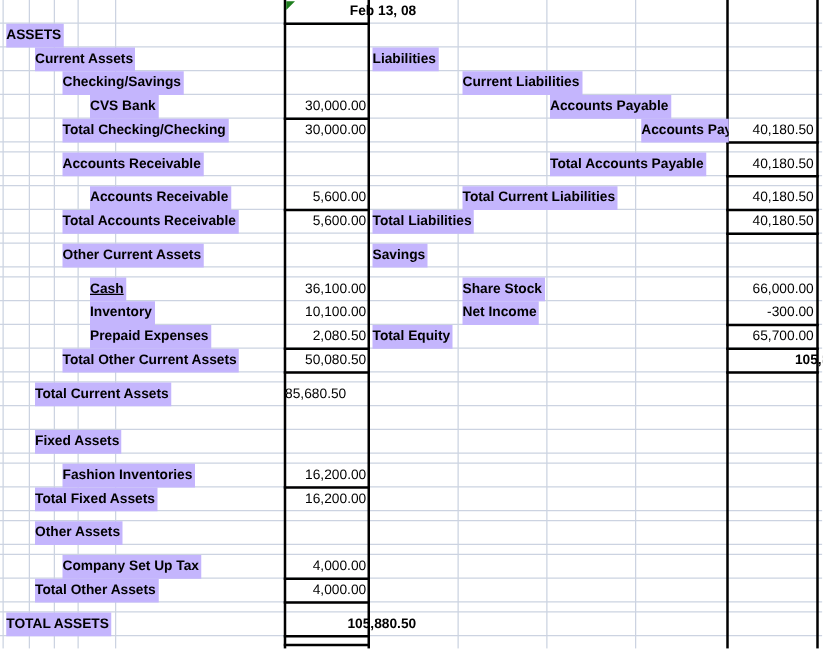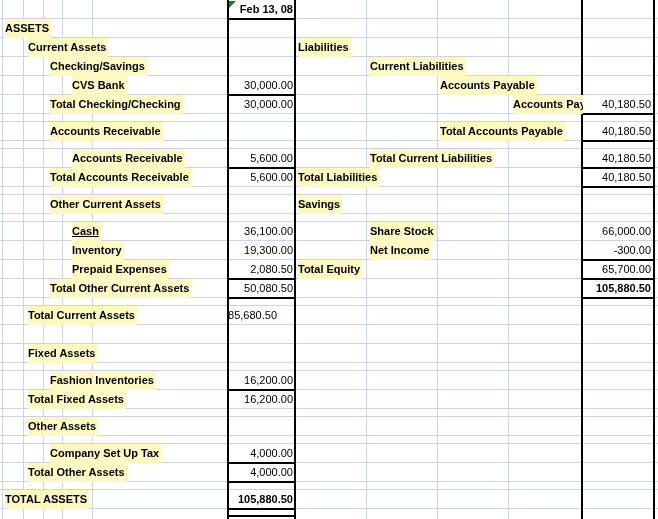--- a/index.html
+++ b/index.html
@@ -10,23 +10,23 @@
     overflow:hidden;
     font-family:"Liberation Sans", sans-serif;
     font-size:11px;
     color:#000;
   }
   .gl-v{position:absolute;top:0;width:1px;height:519px;background:#ccd3e1;}
   .gl-h{position:absolute;left:0;width:658px;height:1px;background:#ccd3e1;}
   .bv{position:absolute;top:0;width:2px;height:519px;background:#000;}
   .bseg{position:absolute;height:2px;background:#000;}
   .cell{position:absolute;white-space:nowrap;}
-  .label{background:#fef9c3;padding-right:2px;font-weight:bold;text-align:right;}
+  .label{background:#c4b5fd;padding-right:2px;font-weight:bold;text-align:right;}
   .num{text-align:right;padding-right:3px;font-weight:normal;}
-  .bold{font-weight:bold;}
+  .bold{font-weight:bold;padding-left:40px;}
   .clip{overflow:hidden;}
   .flag{position:absolute;width:0;height:0;
     border-top:7px solid #1e7e1e;border-right:7px solid transparent;}
 </style>
 </head>
 <body>
 
 <div id="sheet">
     <div class="gl-h" style="top: 18px;"></div>
     <div class="gl-h" style="top: 37px;"></div>
@@ -105,21 +105,21 @@
     <div class="cell label" style="left: 298px; top: 168px; height: 19px; line-height: 19px;">Total Liabilities</div>
     <div class="cell num" style="left: 583px; width: 68px; top: 168px; height: 19px; line-height: 19px;">40,180.50</div>
     <div class="cell label" style="left: 50px; top: 195px; height: 19px; line-height: 19px;">Other Current Assets</div>
     <div class="cell label" style="left: 298px; top: 195px; height: 19px; line-height: 19px;">Savings</div>
     <div class="cell label" style="left: 72px; top: 222px; height: 19px; line-height: 19px; text-decoration: underline;">Cash</div>
     <div class="cell num" style="left: 229px; width: 64px; top: 222px; height: 19px; line-height: 19px;">36,100.00</div>
     <div class="cell label" style="left: 370px; top: 222px; height: 19px; line-height: 19px;">Share Stock</div>
     <div class="cell num" style="left: 583px; width: 68px; top: 222px; height: 19px; line-height: 19px;">66,000.00</div>
     <div class="bseg" style="left: 581px; width: 74px; top: 259px;"></div>
     <div class="cell label" style="left: 72px; top: 241px; height: 19px; line-height: 19px;">Inventory</div>
-    <div class="cell num" style="left: 229px; width: 64px; top: 241px; height: 19px; line-height: 19px;">19,300.00</div>
+    <div class="cell num" style="left: 229px; width: 64px; top: 241px; height: 19px; line-height: 19px;">10,100.00</div>
     <div class="cell label" style="left: 370px; top: 241px; height: 19px; line-height: 19px;">Net Income</div>
     <div class="cell num" style="left: 583px; width: 68px; top: 241px; height: 19px; line-height: 19px;">-300.00</div>
     <div class="bseg" style="left: 227px; width: 69px; top: 278px;"></div>
     <div class="bseg" style="left: 581px; width: 74px; top: 278px;"></div>
     <div class="cell label" style="left: 72px; top: 260px; height: 19px; line-height: 19px;">Prepaid Expenses</div>
     <div class="cell num" style="left: 229px; width: 64px; top: 260px; height: 19px; line-height: 19px;">2,080.50</div>
     <div class="cell label" style="left: 298px; top: 260px; height: 19px; line-height: 19px;">Total Equity</div>
     <div class="cell num" style="left: 583px; width: 68px; top: 260px; height: 19px; line-height: 19px;">65,700.00</div>
     <div class="bseg" style="left: 227px; width: 69px; top: 297px;"></div>
     <div class="bseg" style="left: 581px; width: 74px; top: 297px;"></div>

